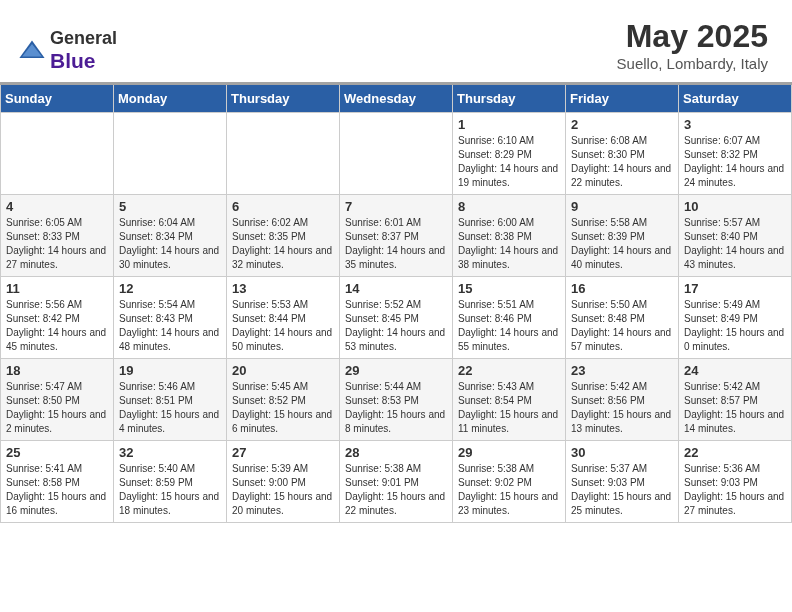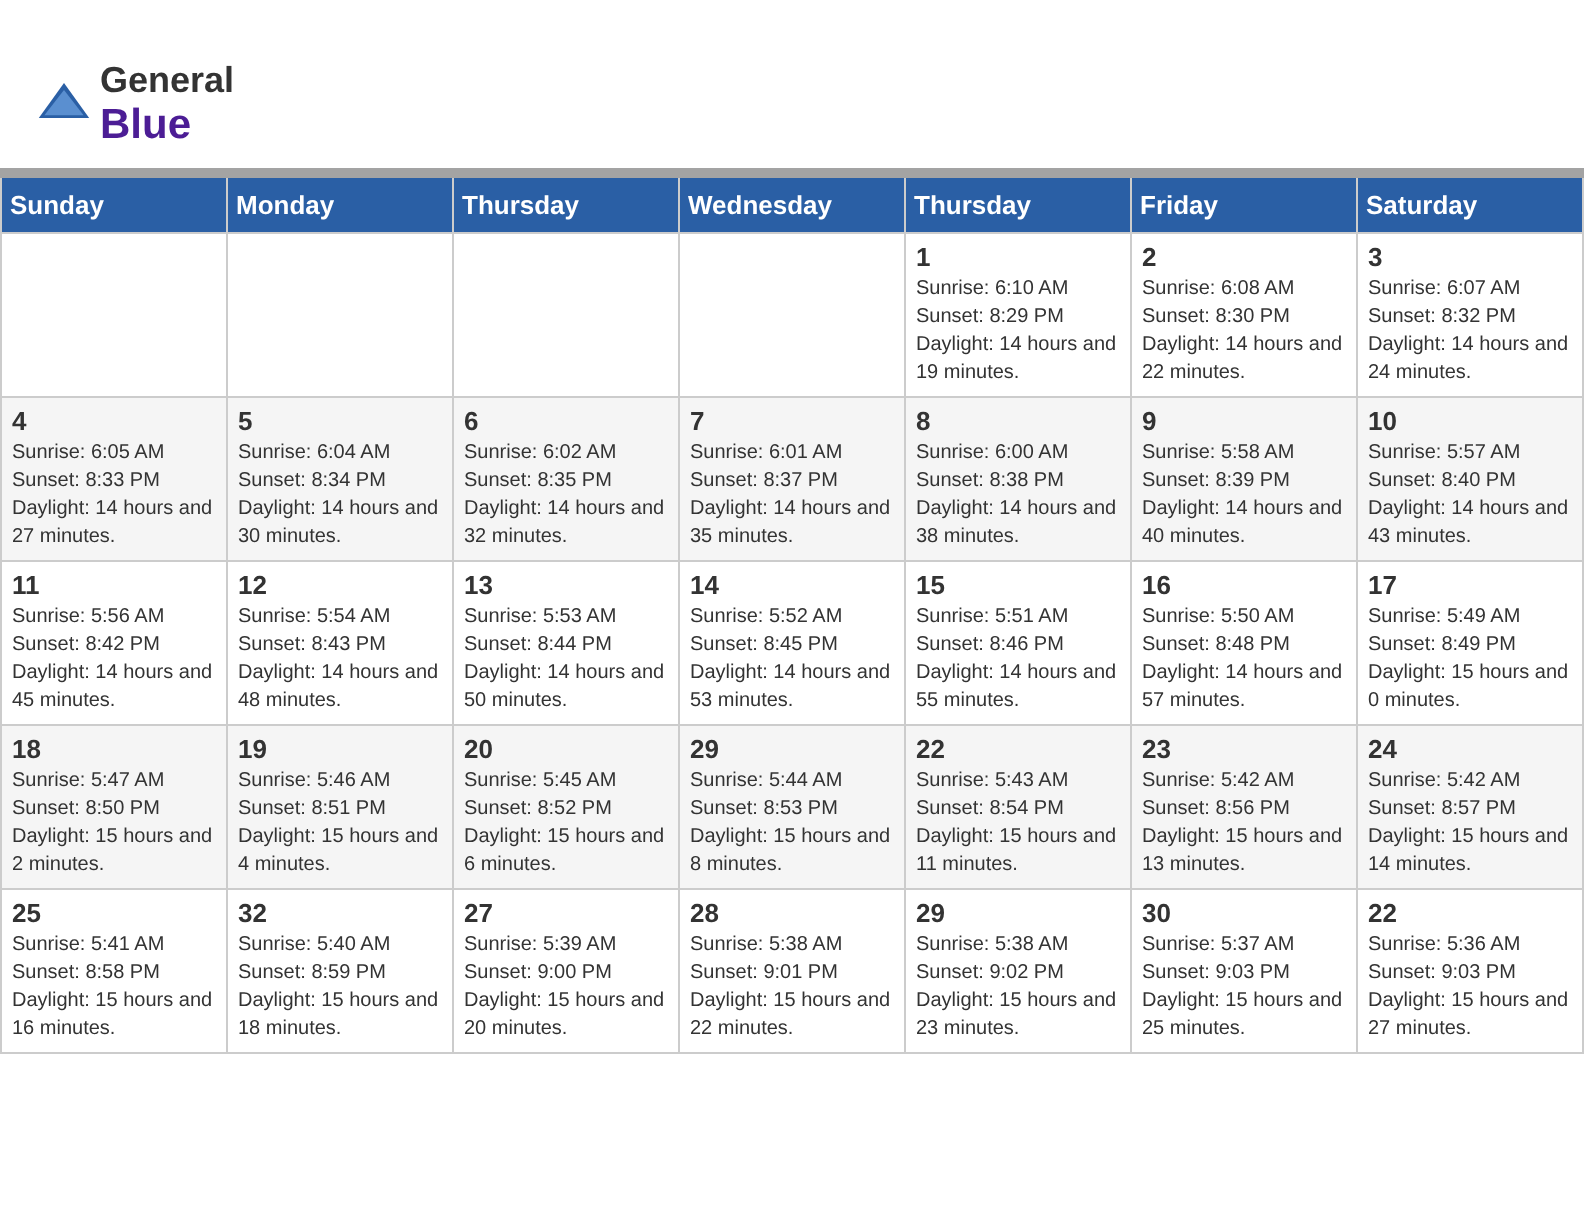--- a/index.html
+++ b/index.html
@@ -8,21 +8,20 @@
       background: #fff;
       width: 792px;
       min-height: 612px;
       padding: 0;
     }
     .header {
       display: flex;
       justify-content: space-between;
       align-items: flex-end;
       padding: 18px 24px 10px 18px;
-      margin-top: 13px;
     }
     .logo {
       display: flex;
       align-items: center;
     }
     .logo-text {
       display: flex;
       flex-direction: column;
       line-height: 1.1;
     }
@@ -89,37 +88,41 @@
     }
     .day-info {
       font-size: 10px;
       color: #333;
       line-height: 1.4;
     }
     .empty-cell {
       background: #fff !important;
     }
     table {
-      border-top: 5px solid #a3a3a3;
+      border-top: 3px solid #a3a3a3;
     }
   </style>
 </head>
 <body>
 
 <div class="header">
   <div class="logo">
     <svg class="logo-icon" viewBox="0 0 40 40" xmlns="http://www.w3.org/2000/svg">
       <polygon points="20,5 38,30 2,30" fill="#2a5fa5"></polygon>
       <polygon points="20,10 34,28 6,28" fill="#5a8fd0"></polygon>
     </svg>
     <div class="logo-text">
       <span class="logo-general">General</span>
       <span class="logo-blue">Blue</span>
     </div>
   </div>
+  <div class="title-block">
+    <div class="month-title">May 2025</div>
+    <div class="location-title">Suello, Lombardy, Italy</div>
+  </div>
 </div>
 
 <table class="calendar">
   <thead>
     <tr>
     <th>Sunday</th>
         <th>Monday</th>
         <th>Thursday</th>
         <th>Wednesday</th>
         <th>Thursday</th>

